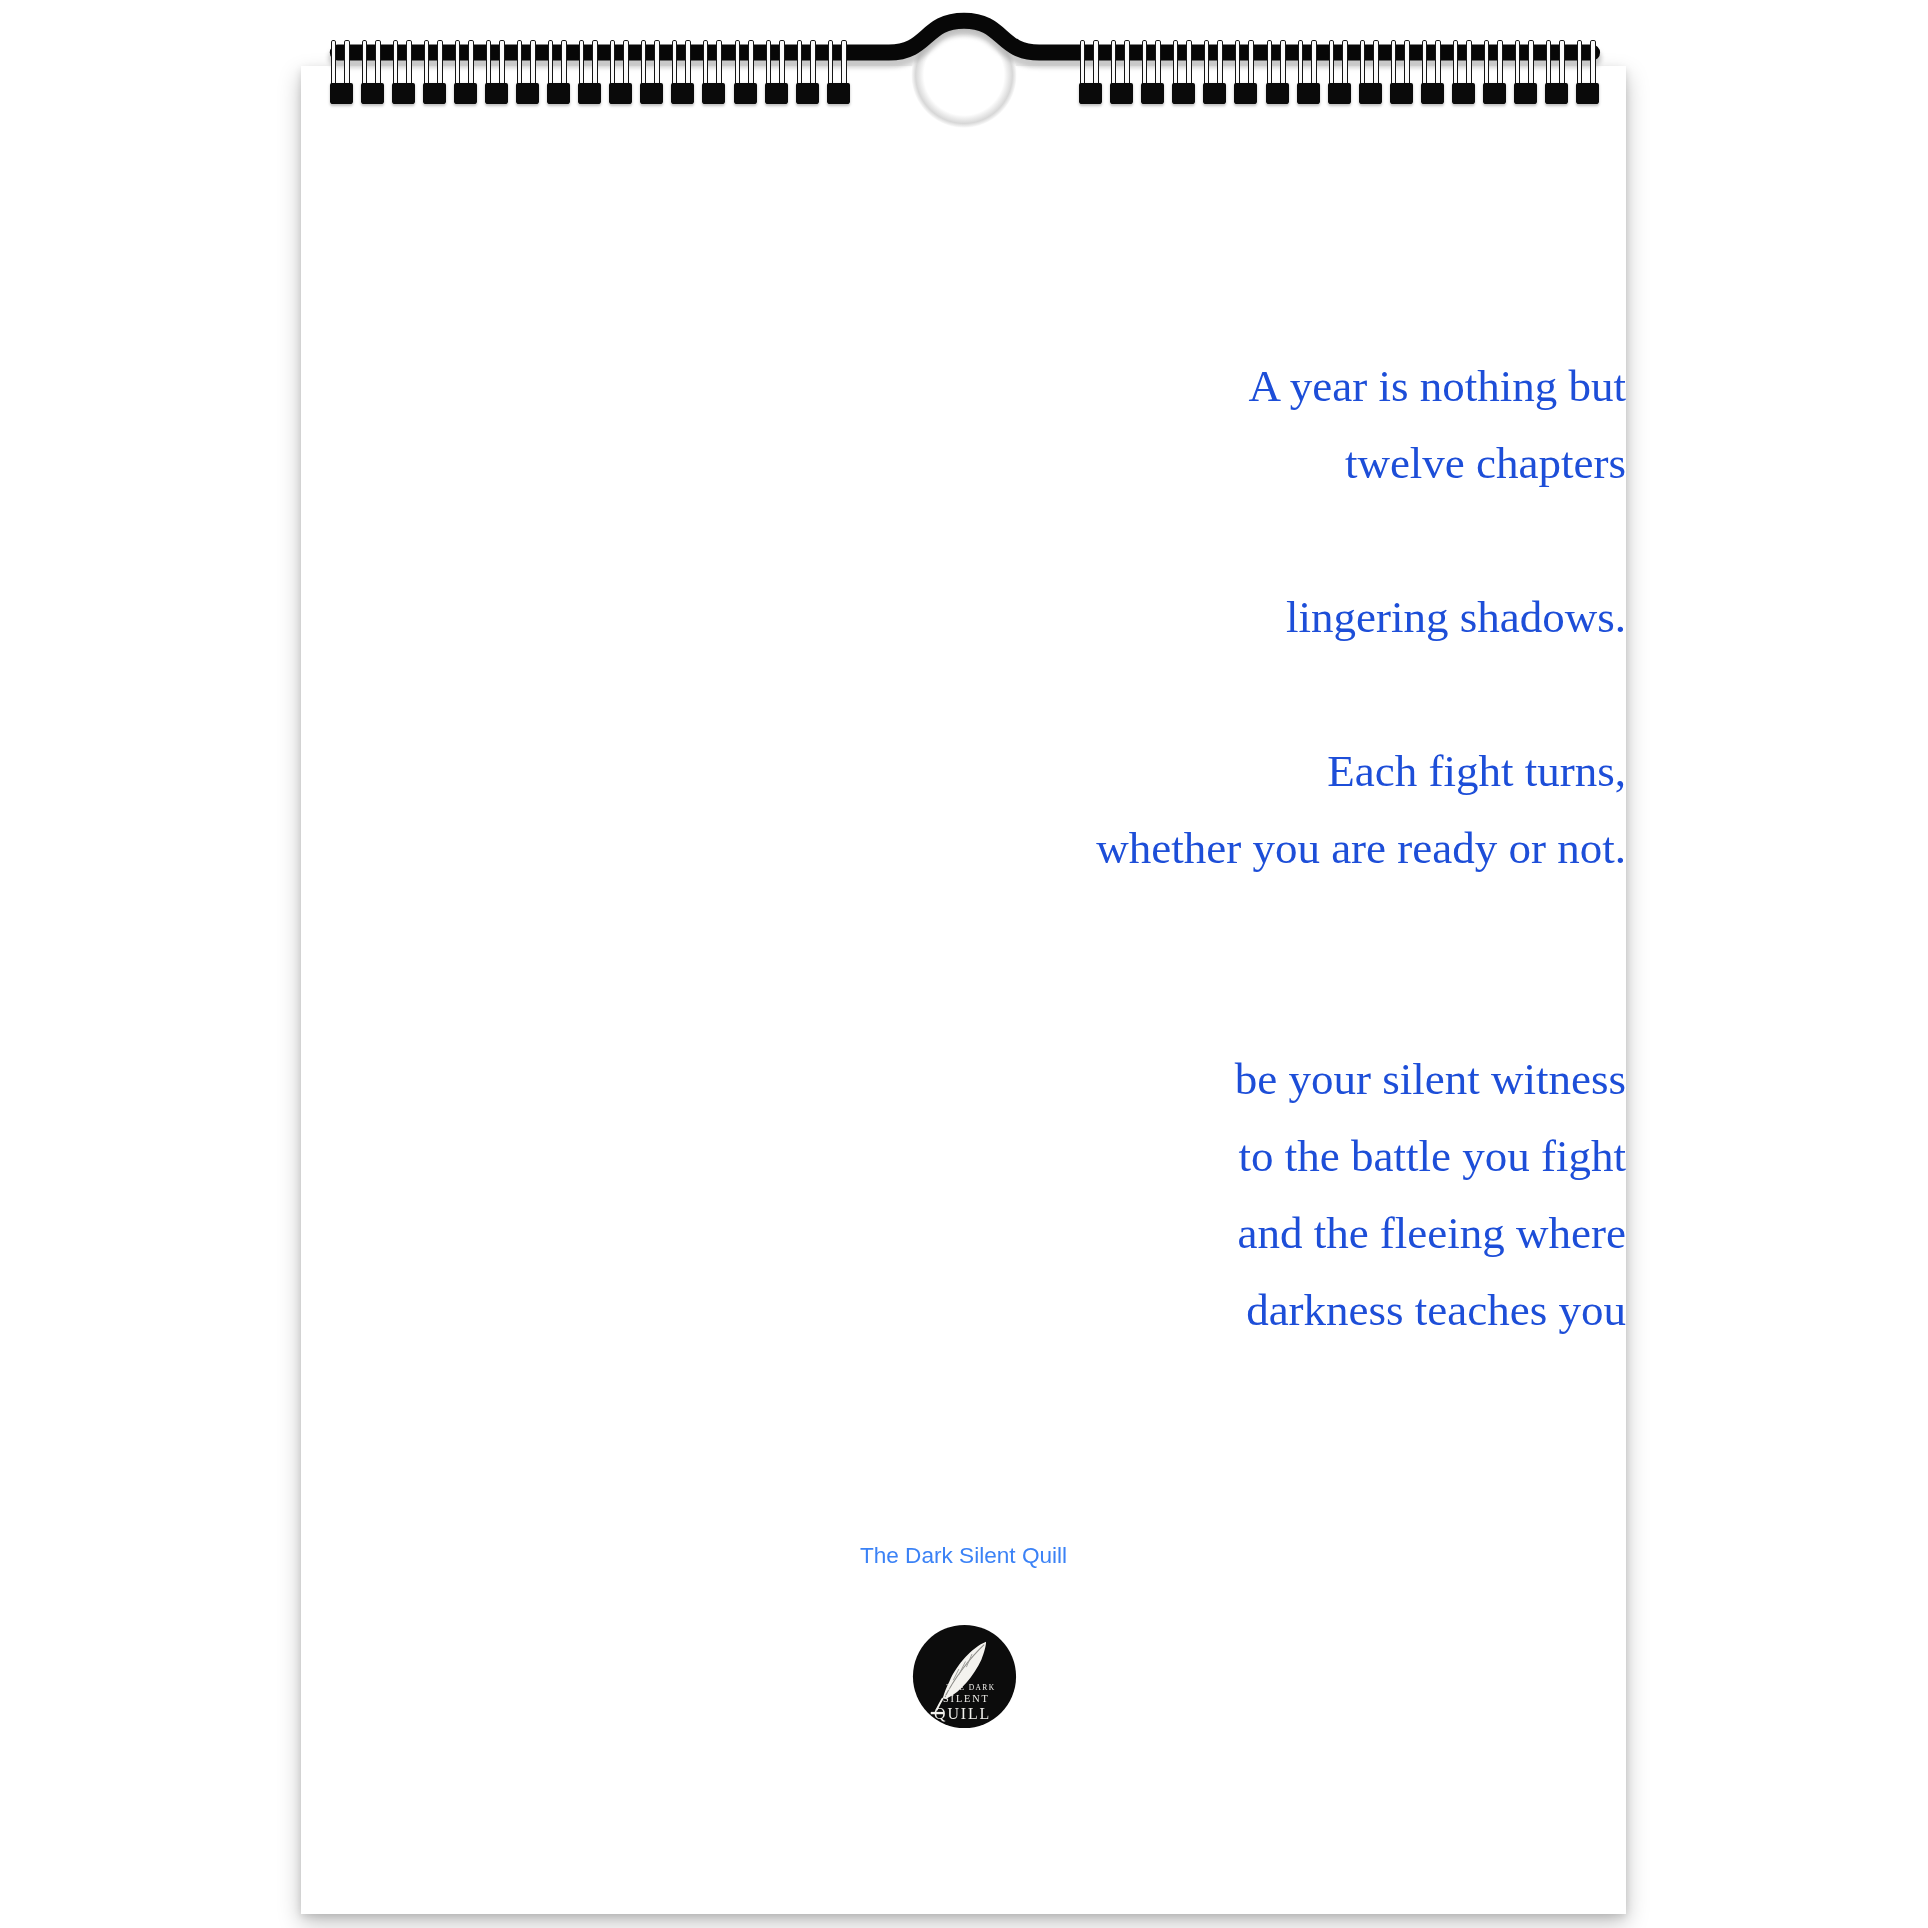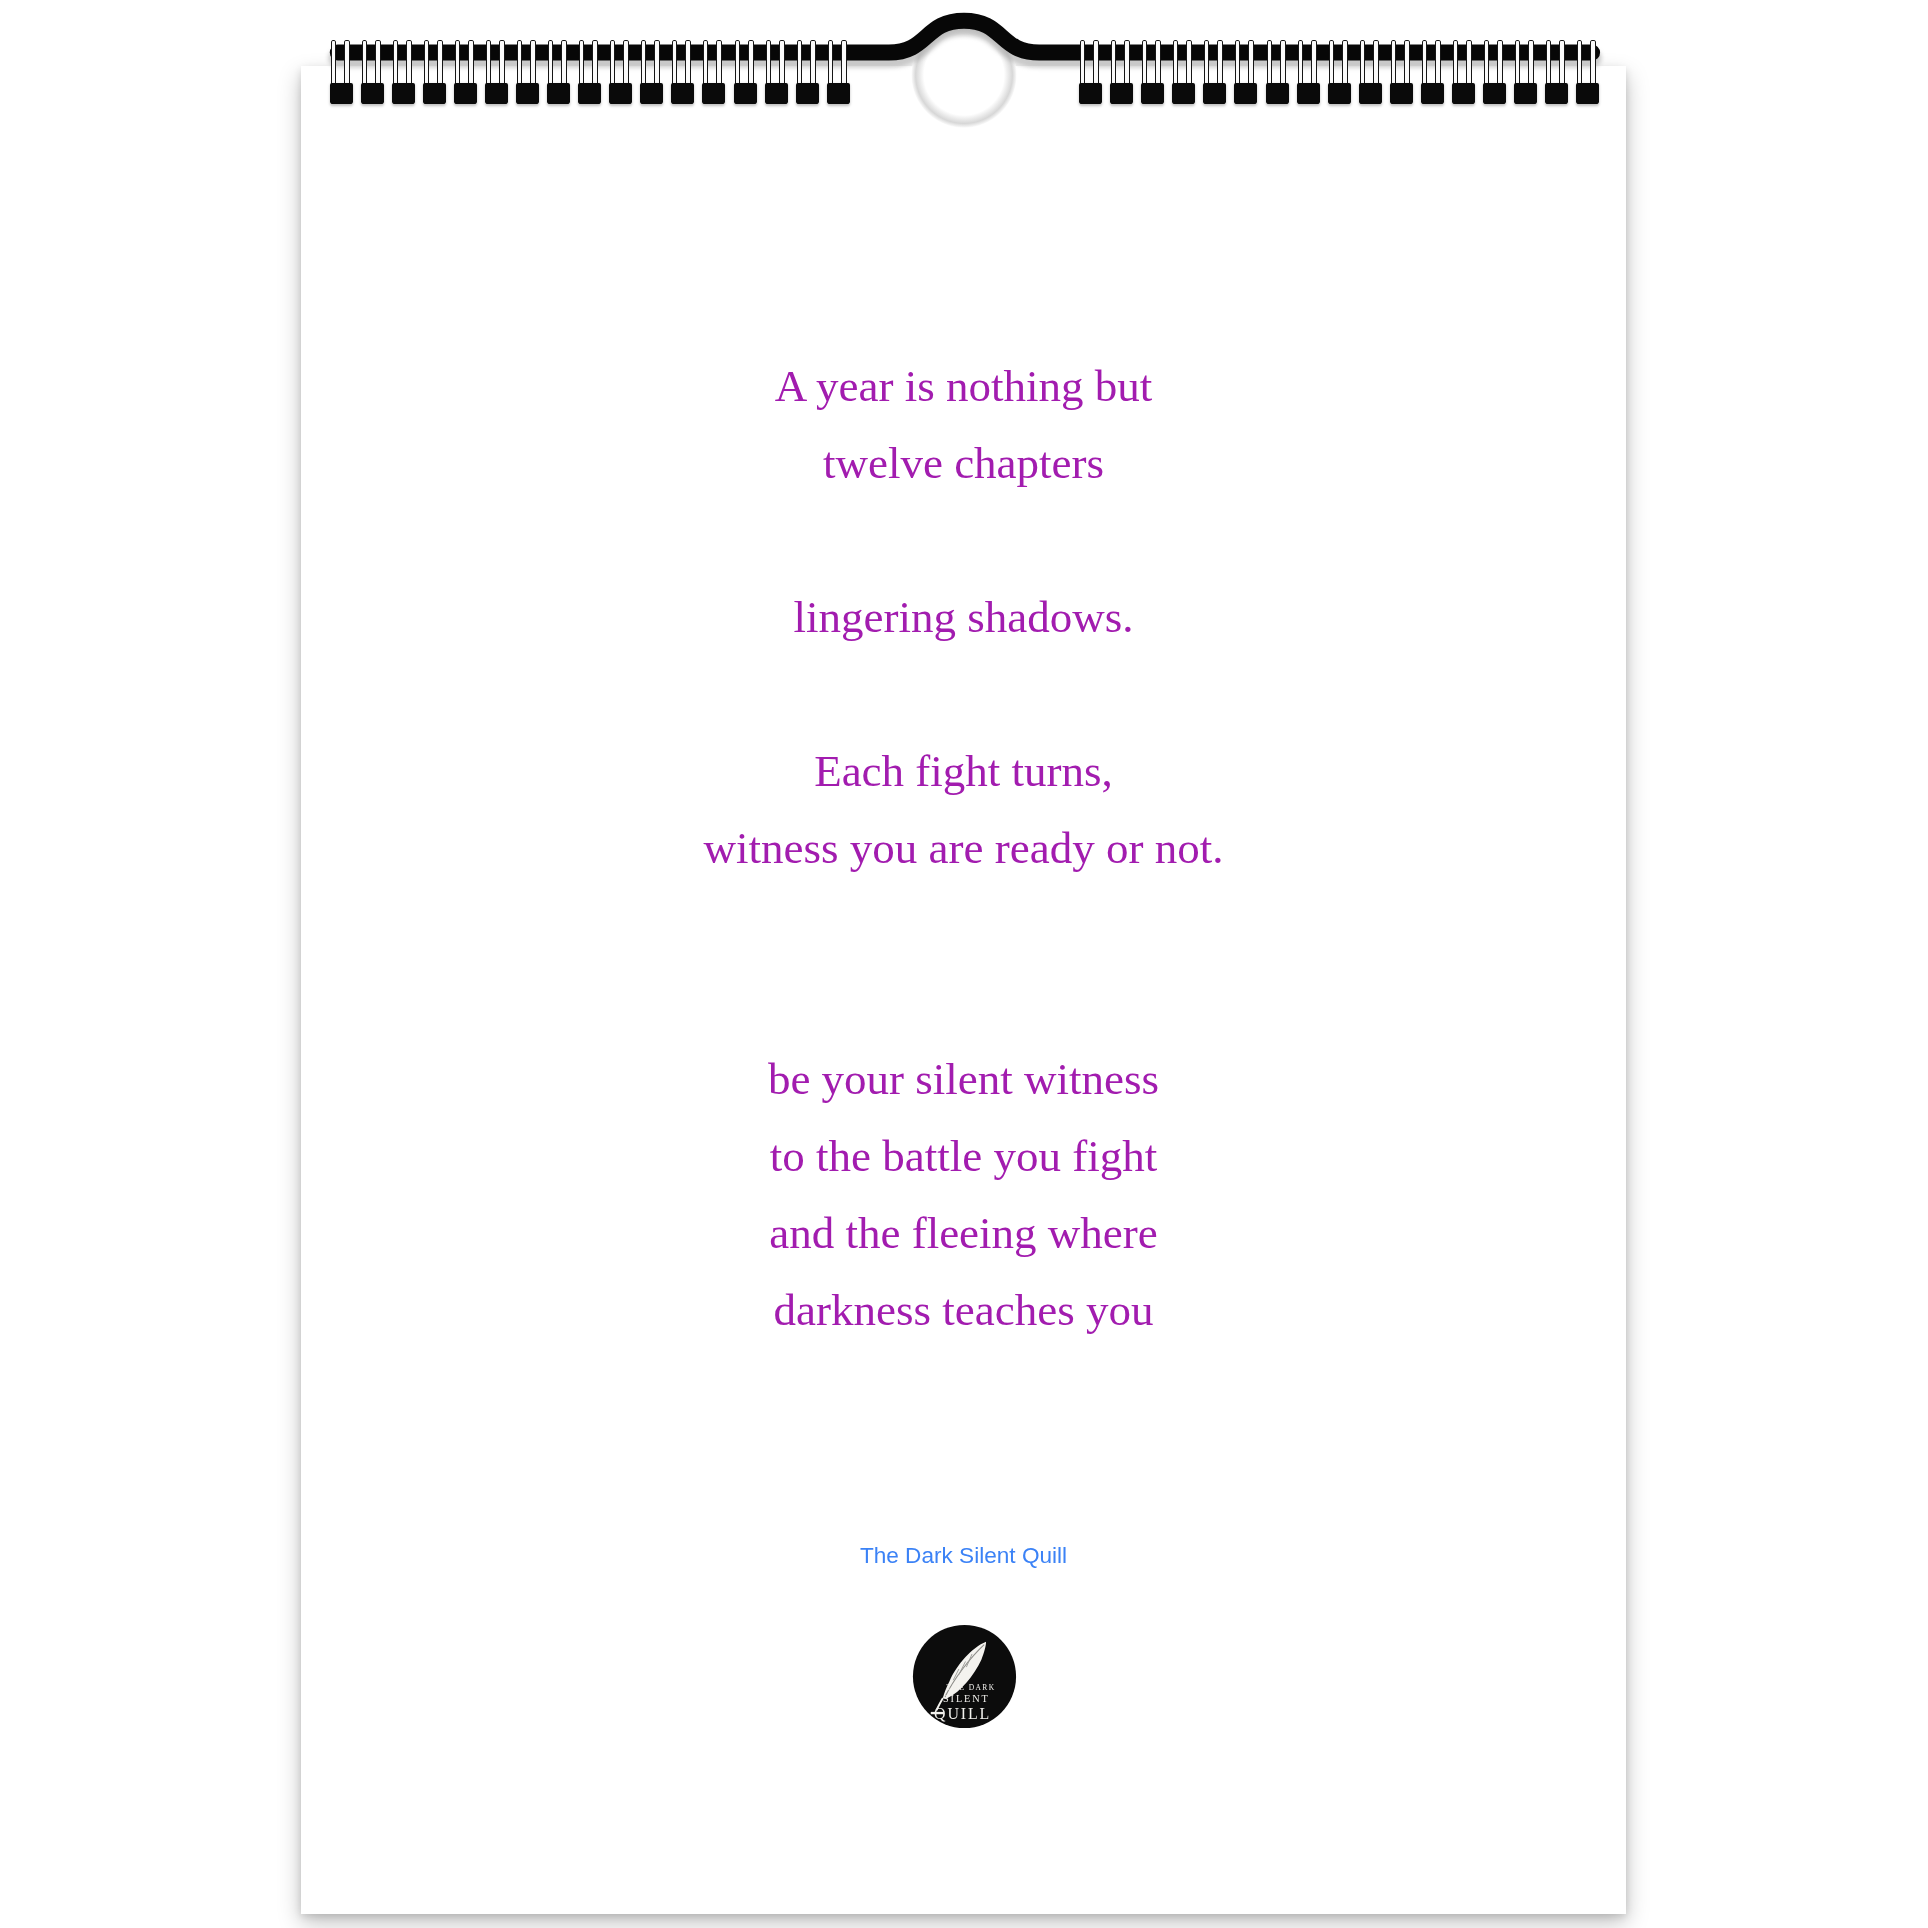--- a/index.html
+++ b/index.html
@@ -16,42 +16,42 @@
   .loops{position:absolute;left:0;top:0;width:1928px;height:169px;z-index:2;}
   .loop{position:absolute;top:40px;width:22.6px;height:64px;}
   .loop .wire{position:absolute;top:0;width:5.6px;height:49px;background:#fbfbfb;
               border:1.9px solid #161616;border-radius:1.9px;box-sizing:border-box;}
   .loop .w1{left:0.9px;}
   .loop .w2{left:14px;}
   .loop .cap{position:absolute;left:0;top:43px;width:22.6px;height:21px;background:#0a0a0a;
              border-radius:1.9px 1.9px 2.8px 2.8px;box-shadow:0 1.9px 2.8px rgba(0,0,0,.25);}
 
   
-  .poem{position:absolute;left:0;right:0;top:282px;text-align:center;
-        font-size:45px;line-height:77px;color:#a21caf;}
+  .poem{position:absolute;left:0;right:0;top:282px;text-align:right;
+        font-size:45px;line-height:77px;color:#1d4ed8;}
   .stanza{margin:0 0 77px 0;}
 
   
   .attribution{position:absolute;left:0;right:0;top:1475px;height:32px;text-align:center;
                font-family:"Liberation Sans",sans-serif;font-size:22.6px;line-height:30px;color:#3b82f6;}
 
   
   .logo{position:absolute;left:611px;top:1558px;width:105px;height:105px;}
   .logo text{font-family:"Liberation Serif",serif;}
 </style>
 </head>
 <body>
 
 <div class="canvas">
 
   <div class="paper">
 
     <div class="poem">
         <p class="stanza"><span class="poem-line">A year is nothing but</span><br><span class="poem-line">twelve chapters</span><br><br><span class="poem-line">lingering shadows.</span><br></p>
-        <p class="stanza"><span class="poem-line">Each fight turns,</span><br><span class="poem-line">witness you are ready or not.</span><br></p>
+        <p class="stanza"><span class="poem-line">Each fight turns,</span><br><span class="poem-line">whether you are ready or not.</span><br></p>
         <p class="stanza"><br><span class="poem-line">be your silent witness</span><br><span class="poem-line">to the battle you fight</span><br><span class="poem-line">and the fleeing where</span><br><span class="poem-line">darkness teaches you</span><br><br></p>
       </div>
 
     <div class="attribution">The Dark Silent Quill</div>
 
     <svg class="logo" viewBox="0 0 112 112">
       <circle cx="56" cy="56" r="55" fill="#0c0c0c"></circle>
       <g>
         <path d="M79 19 C64 25 48 43 40 61 C37 67 34 74 33 79 C34 80 36 80 38 79 C52 72 66 55 74 38 C77 31 79 23 79 19 Z" fill="#f4f3ef"></path>
         <path d="M77 22 C62 36 45 58 35 78" stroke="#8d8d89" stroke-width="1.2" fill="none"></path>

